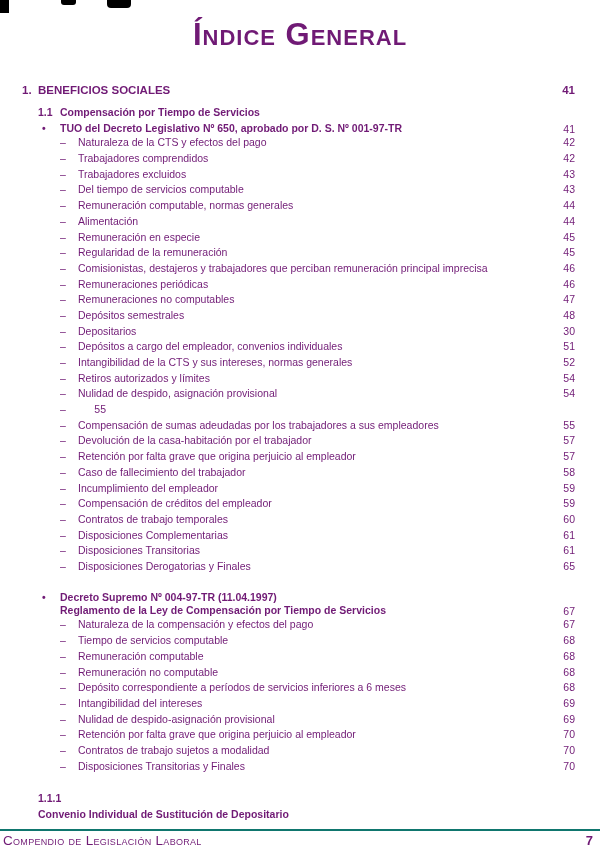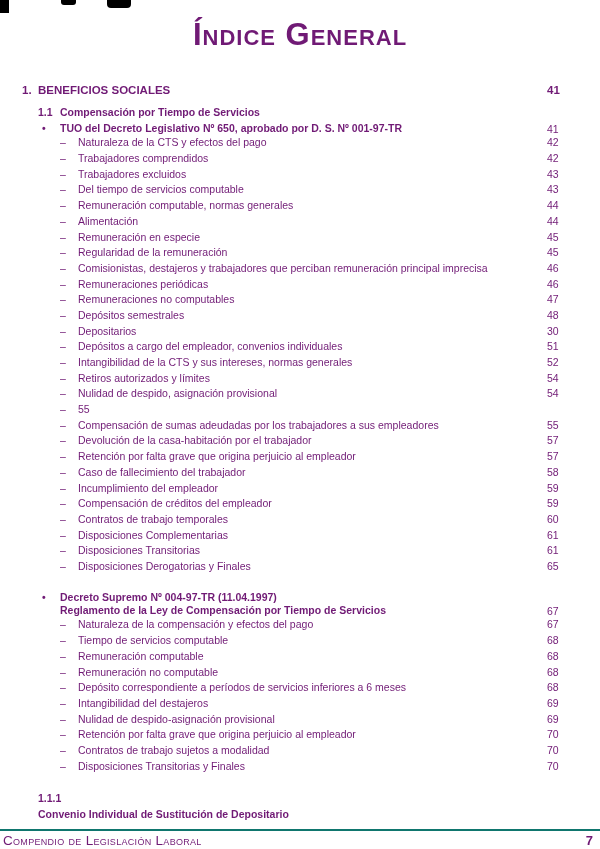--- a/index.html
+++ b/index.html
@@ -34,21 +34,21 @@
   }
 
   .toc {
     margin: 28px 25px 0 22px;
     font-size: 10.5px;
   }
   .row { display: flex; align-items: baseline; }
   .row .marker { flex: none; }
   .row .lbl { flex: 1; white-space: nowrap; min-width: 0; }
   .row .lbl .line { display: block; }
-  .row .pg { flex: none; width: 28px; }
+  .row .pg { flex: none; width: 28px; text-align: right; }
 
   .row-section { font-weight: bold; font-size: 11.5px; height: 18px; line-height: 18px; }
   .row-section .marker { width: 16px; }
 
   .row-sub { font-weight: bold; padding-left: 16px; margin-top: 6px; height: 15px; line-height: 15px; }
   .row-sub .marker { width: 22px; }
 
   .row-bullet { font-weight: bold; padding-left: 20px; margin-top: 2px; align-items: flex-start; }
   .row-bullet .marker { width: 18px; line-height: 13.4px; }
   .row-bullet .lbl .line { line-height: 13.4px; }
@@ -350,21 +350,21 @@
       <div class="row row-dash">
         <span class="marker">–</span>
         <span class="lbl">
           <span class="line">Depósito correspondiente a períodos de servicios inferiores a 6 meses</span>
         </span>
         <span class="pg">68</span>
       </div>
       <div class="row row-dash">
         <span class="marker">–</span>
         <span class="lbl">
-          <span class="line">Intangibilidad del destajeros</span>
+          <span class="line">Intangibilidad del intereses</span>
         </span>
         <span class="pg">69</span>
       </div>
       <div class="row row-dash">
         <span class="marker">–</span>
         <span class="lbl">
           <span class="line">Nulidad de despido-asignación provisional</span>
         </span>
         <span class="pg">69</span>
       </div>

